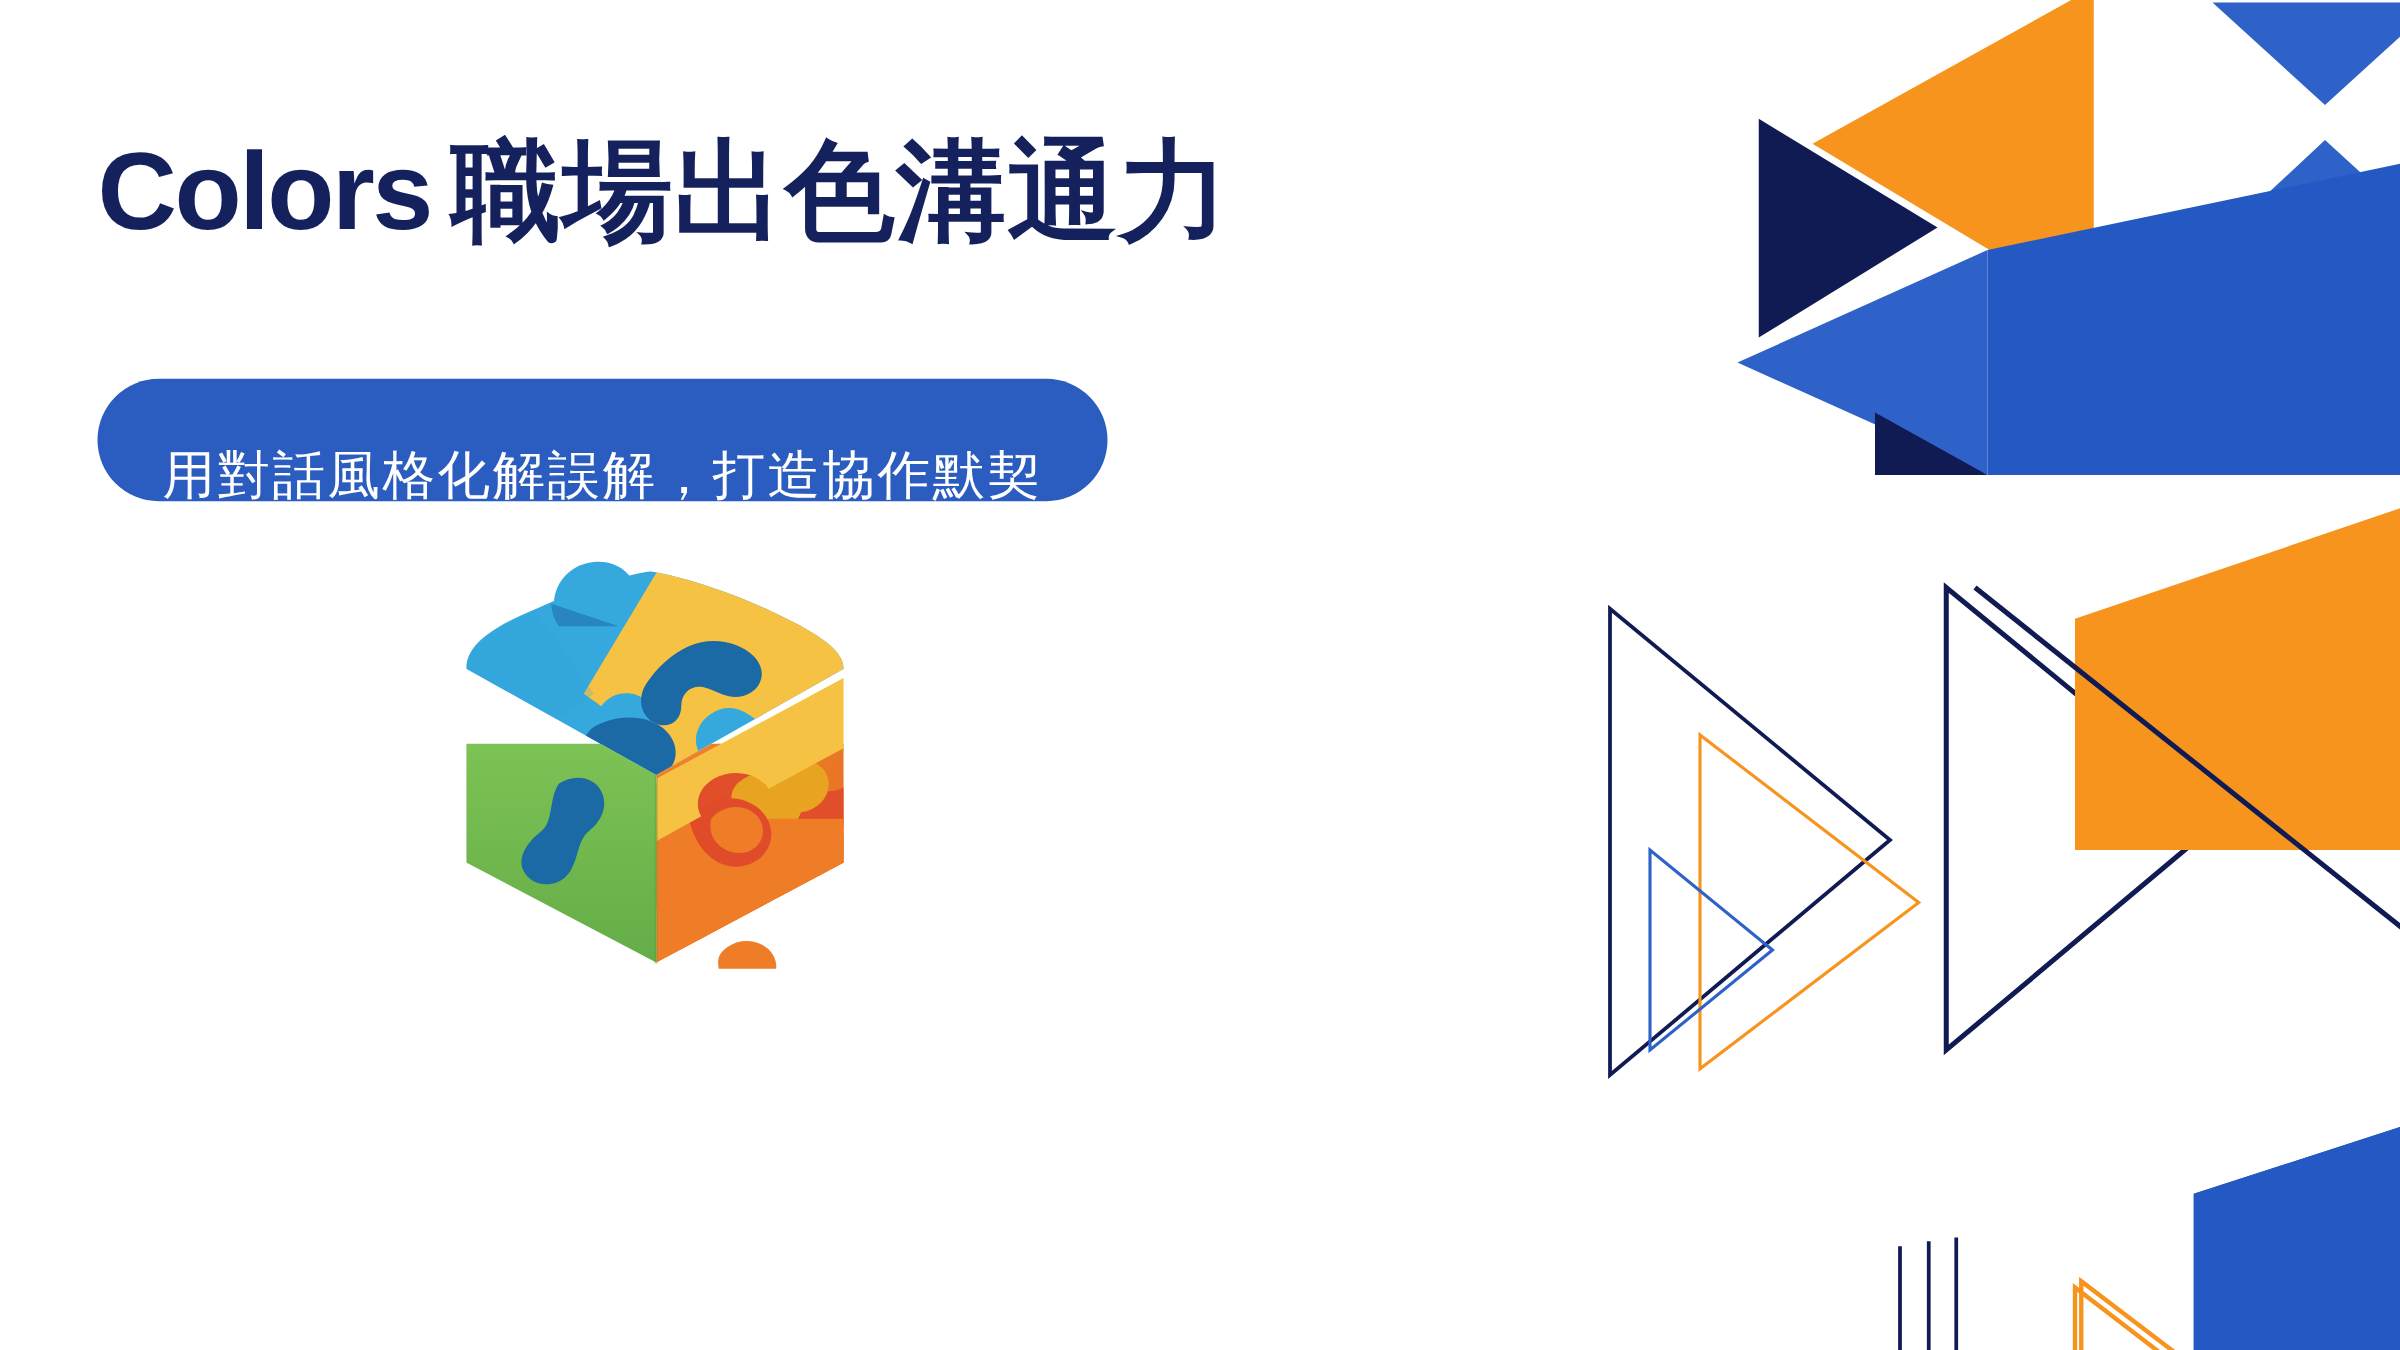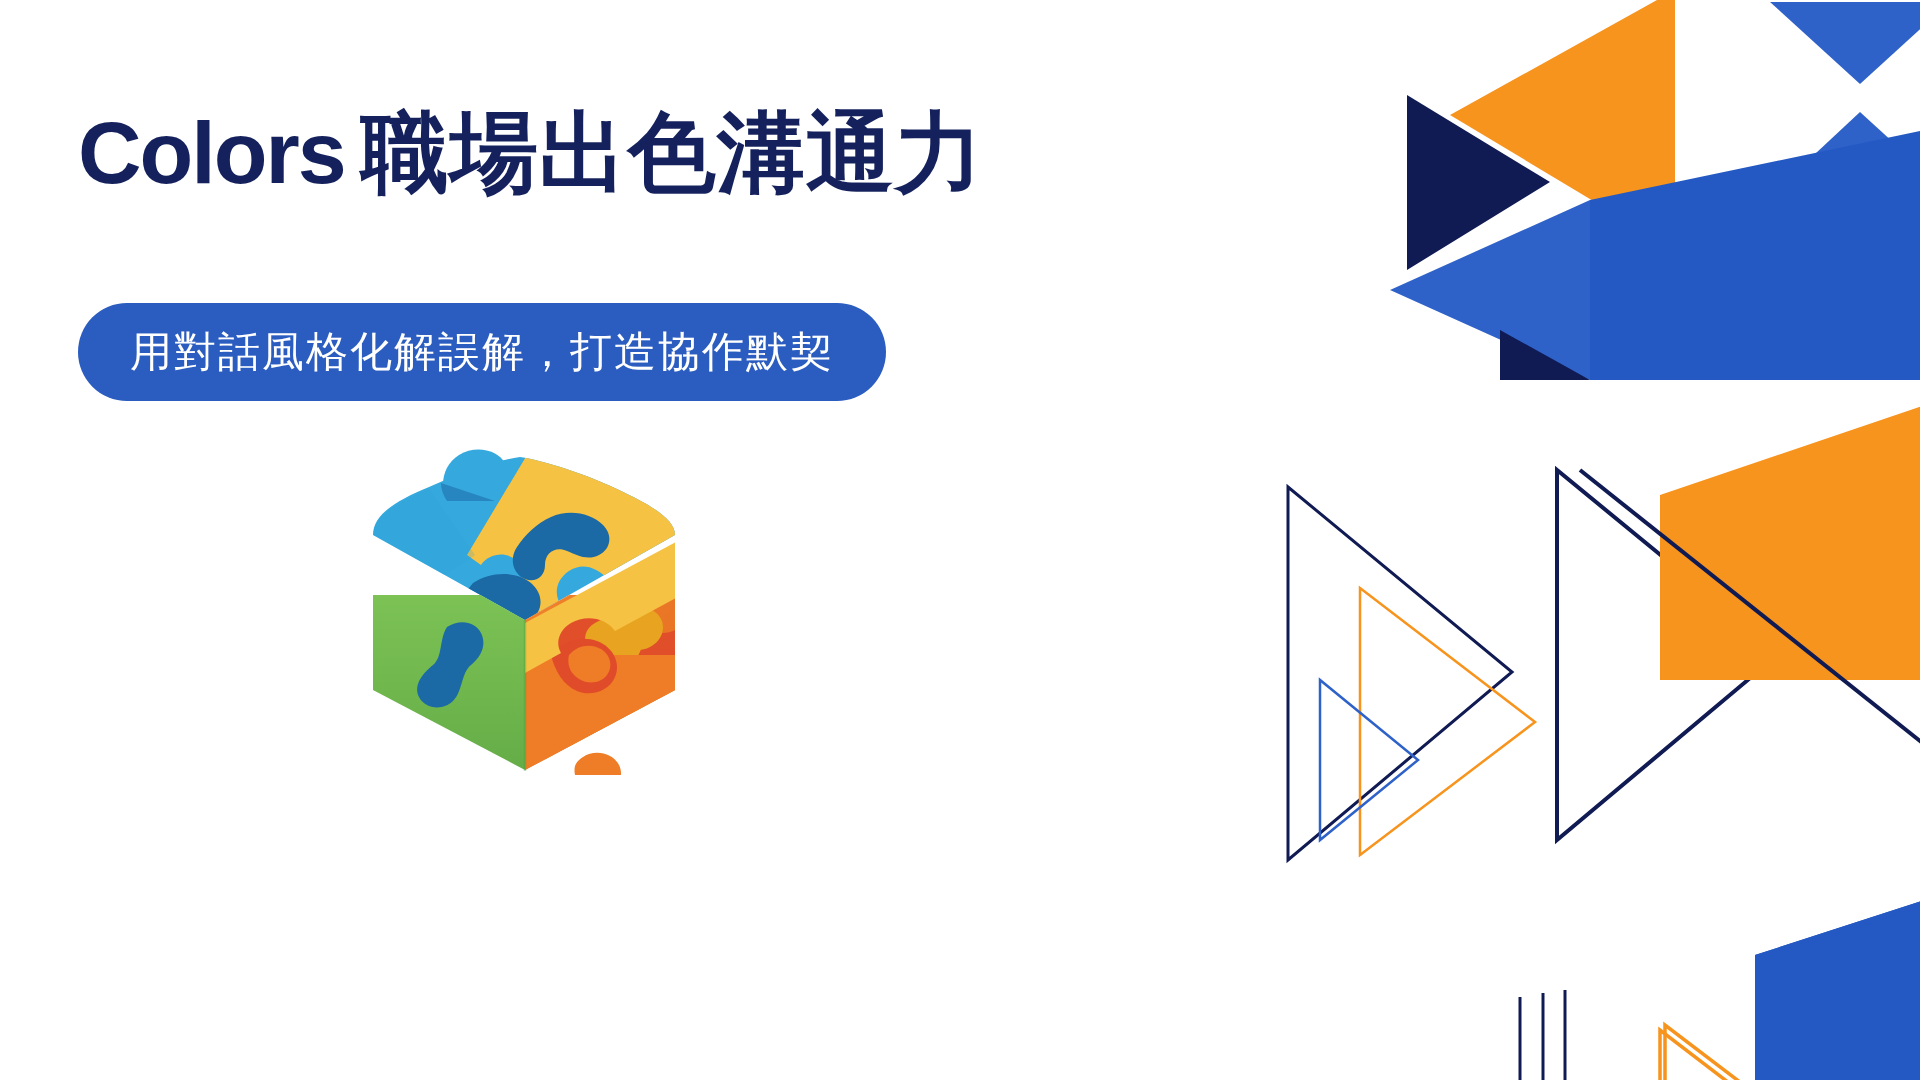--- a/index.html
+++ b/index.html
@@ -36,21 +36,21 @@
   }
   .headline .latin { letter-spacing:-2px; }
   .headline .cjk { margin-left:16px; letter-spacing:1px; }
 
   .subtitle-pill {
     position:absolute;
     left:68px; top:303px;
     height:98px;
     padding:0 52px;
     display:flex;
-    align-items:center;
+    align-items:flex-end;
     background:#2b5cbf;
     border-radius:49px;
     box-shadow:none;
   }
   .subtitle-text {
     color:#ffffff;
     font-size:42px;
     font-weight:500;
     letter-spacing:2px;
     white-space:nowrap;

